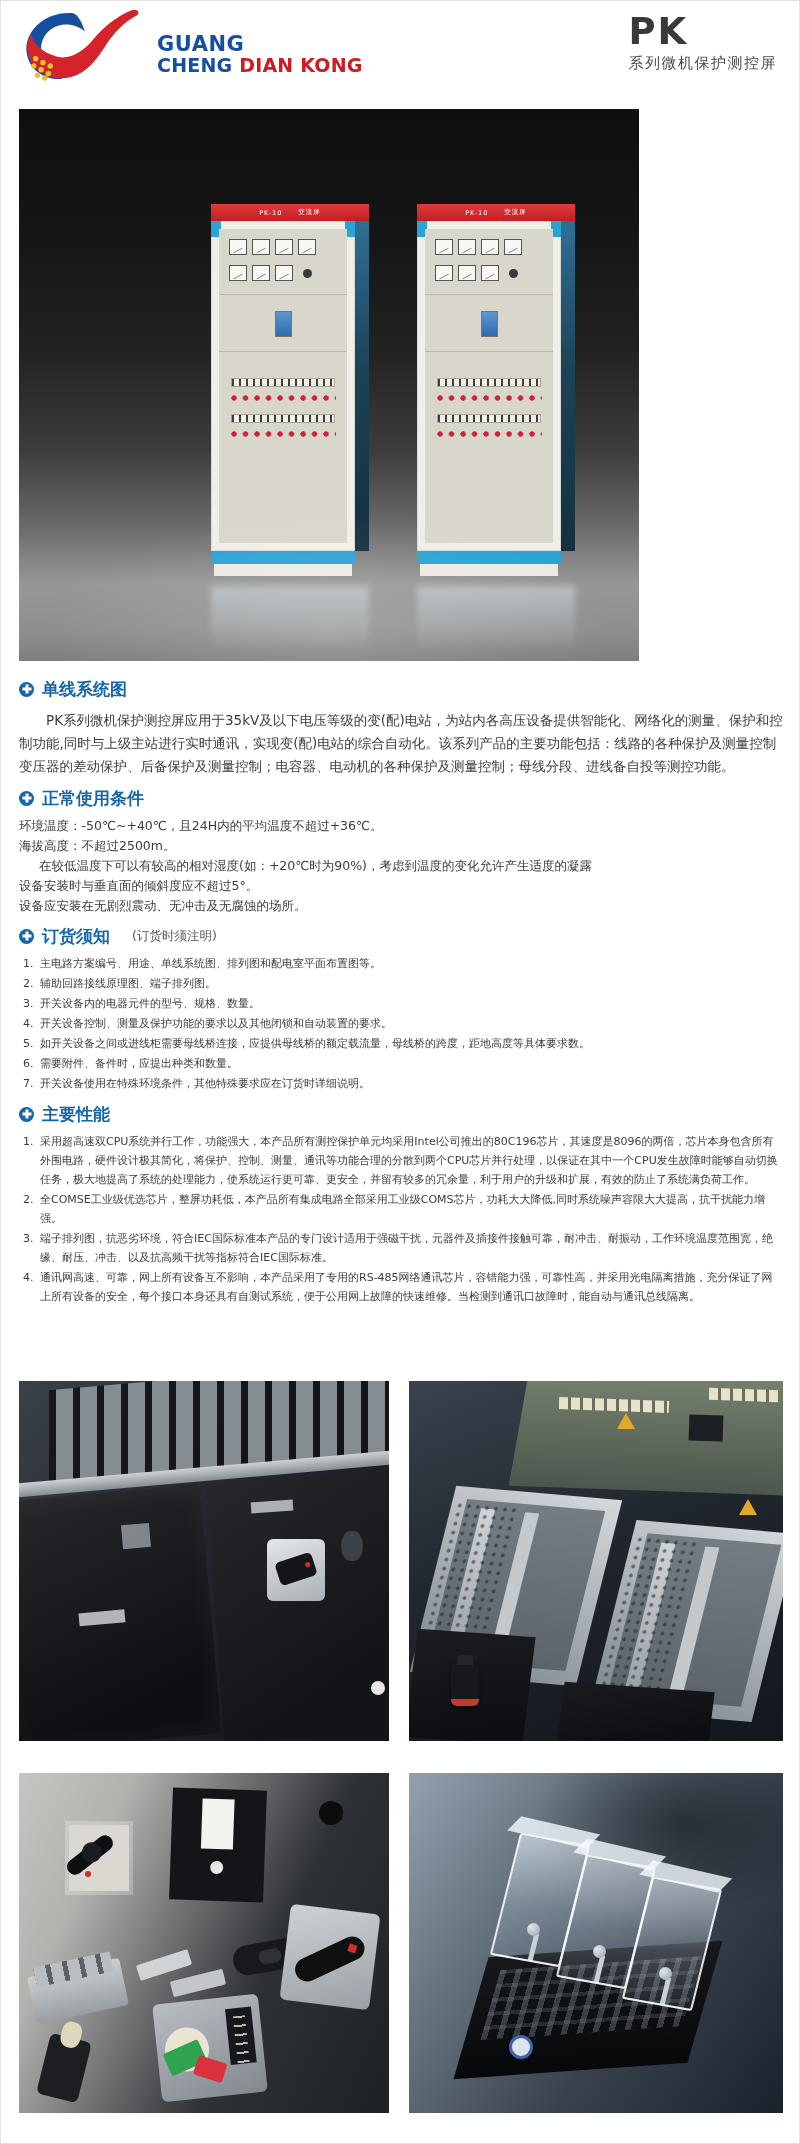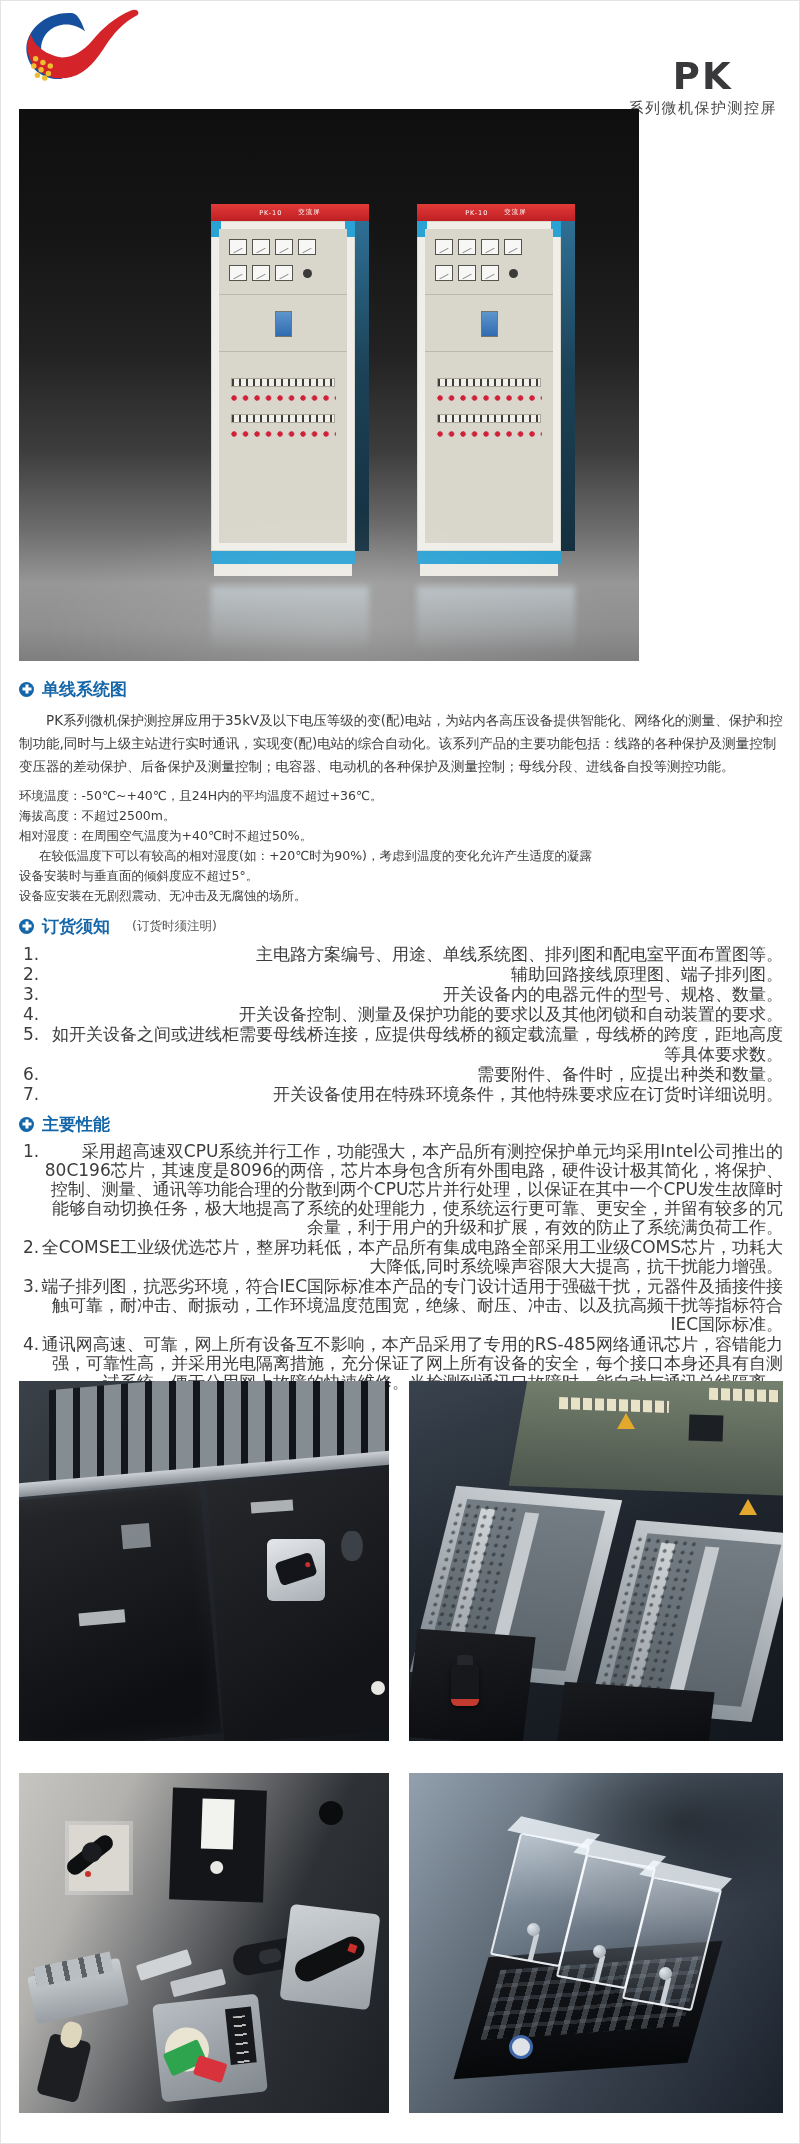--- a/index.html
+++ b/index.html
@@ -8,21 +8,21 @@
         border:1px solid #e3e3e3;overflow:hidden;}
 
   
   .header{position:absolute;top:0;left:0;right:0;height:96px;}
   .logo{position:absolute;left:20px;top:6px;display:flex;align-items:flex-end;}
   .brand{padding:0 0 10px 8px;font-weight:bold;}
   .brand .b1{color:#1550a0;font-size:21px;line-height:22px;letter-spacing:.5px;}
   .brand .b2{font-size:19px;line-height:20px;letter-spacing:.2px;}
   .brand .blue{color:#1550a0;}
   .brand .red{color:#cc1d23;}
-  .title-block{position:absolute;right:22px;top:12px;text-align:center;margin-top:45px;}
+  .title-block{position:absolute;right:22px;top:12px;text-align:left;}
   .pk{font-size:37px;font-weight:bold;color:#39393b;line-height:38px;letter-spacing:2px;}
   .sub{font-size:15px;color:#4a4a4a;margin-top:3px;letter-spacing:1.5px;}
 
   
   .hero{position:absolute;top:108px;left:18px;width:620px;height:552px;overflow:hidden;
         background:linear-gradient(180deg,#0f0f0f 0%,#151515 22%,#222 44%,#3d3d3d 62%,
                    #6c6c6c 76%,#979797 86%,#8f8f8f 94%,#7e7e7e 100%);}
   .hero::after{content:"";position:absolute;left:0;right:0;bottom:0;height:160px;
         background:radial-gradient(ellipse at 50% 80%,rgba(255,255,255,.16),rgba(255,255,255,0) 65%);}
   .cabinet{position:absolute;top:95px;width:158px;height:382px;}
@@ -64,21 +64,21 @@
   .bullet{width:15px;height:15px;border-radius:50%;background:#1466a8;position:relative;flex:0 0 15px;}
   .bullet::before,.bullet::after{content:"";position:absolute;left:50%;top:50%;background:#fff;}
   .bullet::before{width:9px;height:3px;transform:translate(-50%,-50%);}
   .bullet::after{width:3px;height:9px;transform:translate(-50%,-50%);}
   .note{font-size:12.5px;color:#555;font-weight:normal;margin-left:14px;}
   .para{font-size:13.5px;line-height:23px;text-indent:2em;margin:10px 0 0 0;}
   .lines{margin-top:8px;font-size:12.5px;line-height:20px;}
   .lines p{margin:0;}
   .lines .indent{padding-left:1.6em;}
   ol.plain{margin:8px 0 0 0;padding:0 0 0 4px;list-style:none;counter-reset:n;}
-  ol.plain li{counter-increment:n;font-size:17px;line-height:20px;position:relative;padding-left:17px;text-align:right;}
+  ol.plain li{counter-increment:n;font-size:11px;line-height:20px;position:relative;padding-left:17px;}
   ol.plain li::before{content:counter(n) ".";position:absolute;left:0;}
   ol.perf li{line-height:19px;margin-bottom:1px;}
 
   
   .photos{position:absolute;top:1380px;left:18px;width:764px;display:grid;
         grid-template-columns:370px 374px;column-gap:20px;row-gap:32px;}
   figure.photo{margin:0;position:relative;overflow:hidden;}
   .p1,.p2{height:360px;} .p3,.p4{height:340px;}
 
   
@@ -199,20 +199,24 @@
           <circle cx="16" cy="56" r="3"></circle>
             <circle cx="24" cy="60" r="3"></circle>
             <circle cx="32" cy="64" r="3"></circle>
           <circle cx="14" cy="64" r="3"></circle>
             <circle cx="22" cy="68" r="3"></circle>
             <circle cx="30" cy="72" r="3"></circle>
           <circle cx="18" cy="74" r="3"></circle>
             <circle cx="26" cy="77" r="3"></circle>
         </g>
       </svg>
+      <div class="brand">
+        <div class="b1">GUANG</div>
+        <div class="b2"><span class="blue">CHENG</span> <span class="red">DIAN KONG</span></div>
+      </div>
     </div>
     <div class="title-block">
       <div class="pk">PK</div>
       <div class="sub">系列微机保护测控屏</div>
     </div>
   </div>
 
   <div class="hero">
     <div class="cabinet cab1">
       <div class="cab-red">
@@ -295,24 +299,27 @@
 
     <section>
       <h2 class="sec-head">
           <span class="bullet"></span>
           <span>单线系统图</span>
         </h2>
       <p class="para">PK系列微机保护测控屏应用于35kV及以下电压等级的变(配)电站，为站内各高压设备提供智能化、网络化的测量、保护和控制功能,同时与上级主站进行实时通讯，实现变(配)电站的综合自动化。该系列产品的主要功能包括：线路的各种保护及测量控制变压器的差动保护、后备保护及测量控制；电容器、电动机的各种保护及测量控制；母线分段、进线备自投等测控功能。</p>
     </section>
 
     <section>
+      <h2 class="sec-head">
+          <span class="bullet"></span>
+          <span>正常使用条件</span>
+        </h2>
       <div class="lines">
         <p>环境温度：-50℃~+40℃，且24H内的平均温度不超过+36℃。</p>
         <p>海拔高度：不超过2500m。</p>
-        <p>相对湿度：在周围空气温度为+40℃时不超过50%。</p>
         <p class="indent">在较低温度下可以有较高的相对湿度(如：+20℃时为90%)，考虑到温度的变化允许产生适度的凝露</p>
         <p>设备安装时与垂直面的倾斜度应不超过5°。</p>
         <p>设备应安装在无剧烈震动、无冲击及无腐蚀的场所。</p>
       </div>
     </section>
 
     <section>
       <h2 class="sec-head">
           <span class="bullet"></span>
           <span>订货须知</span>

